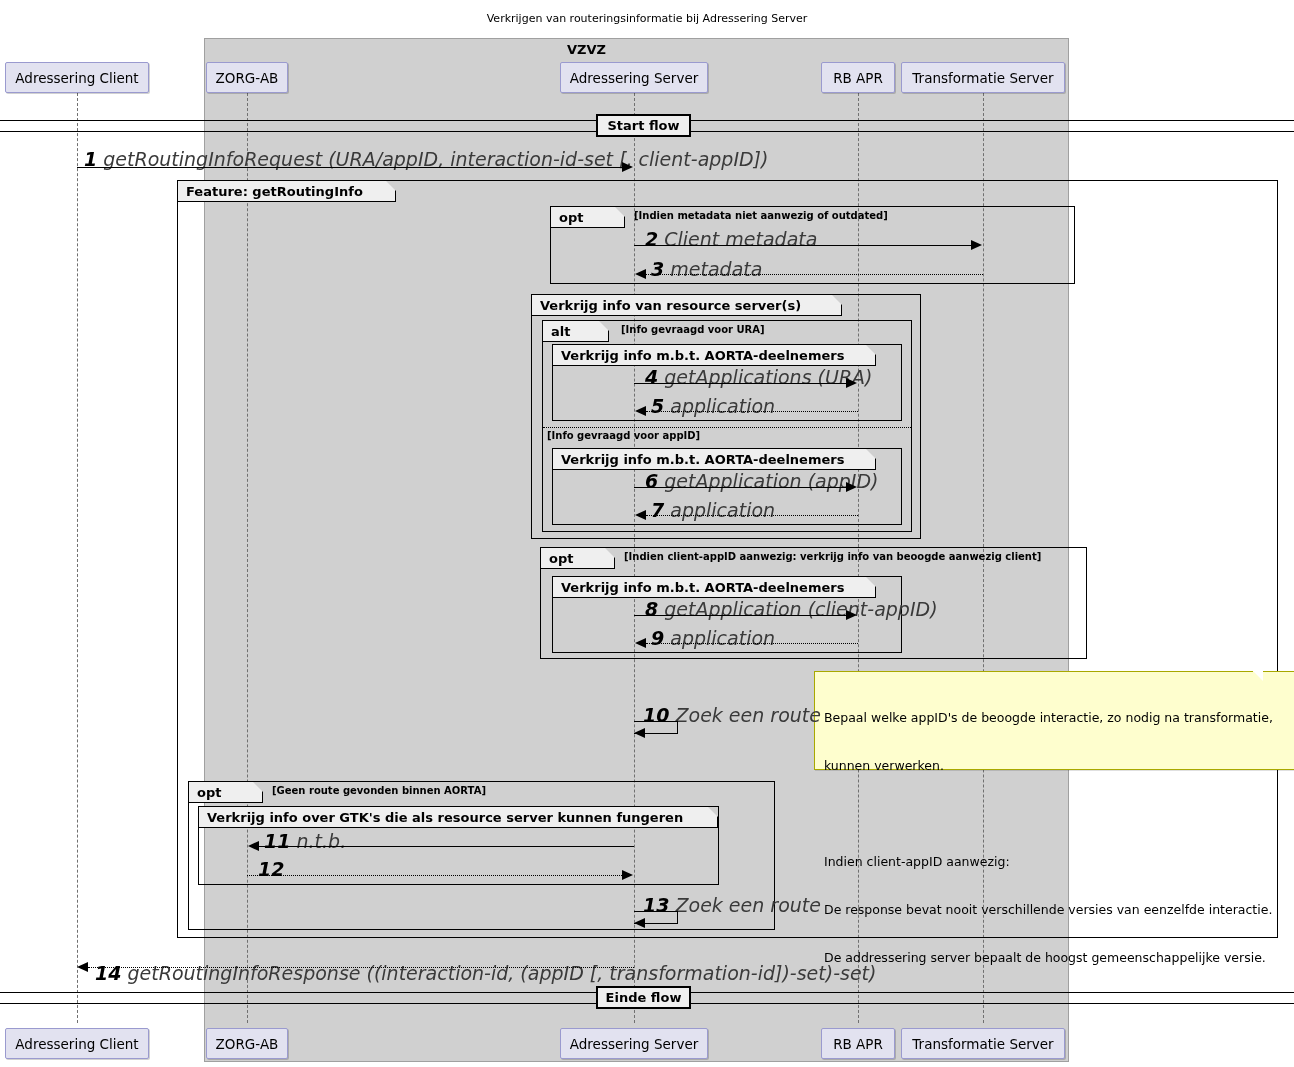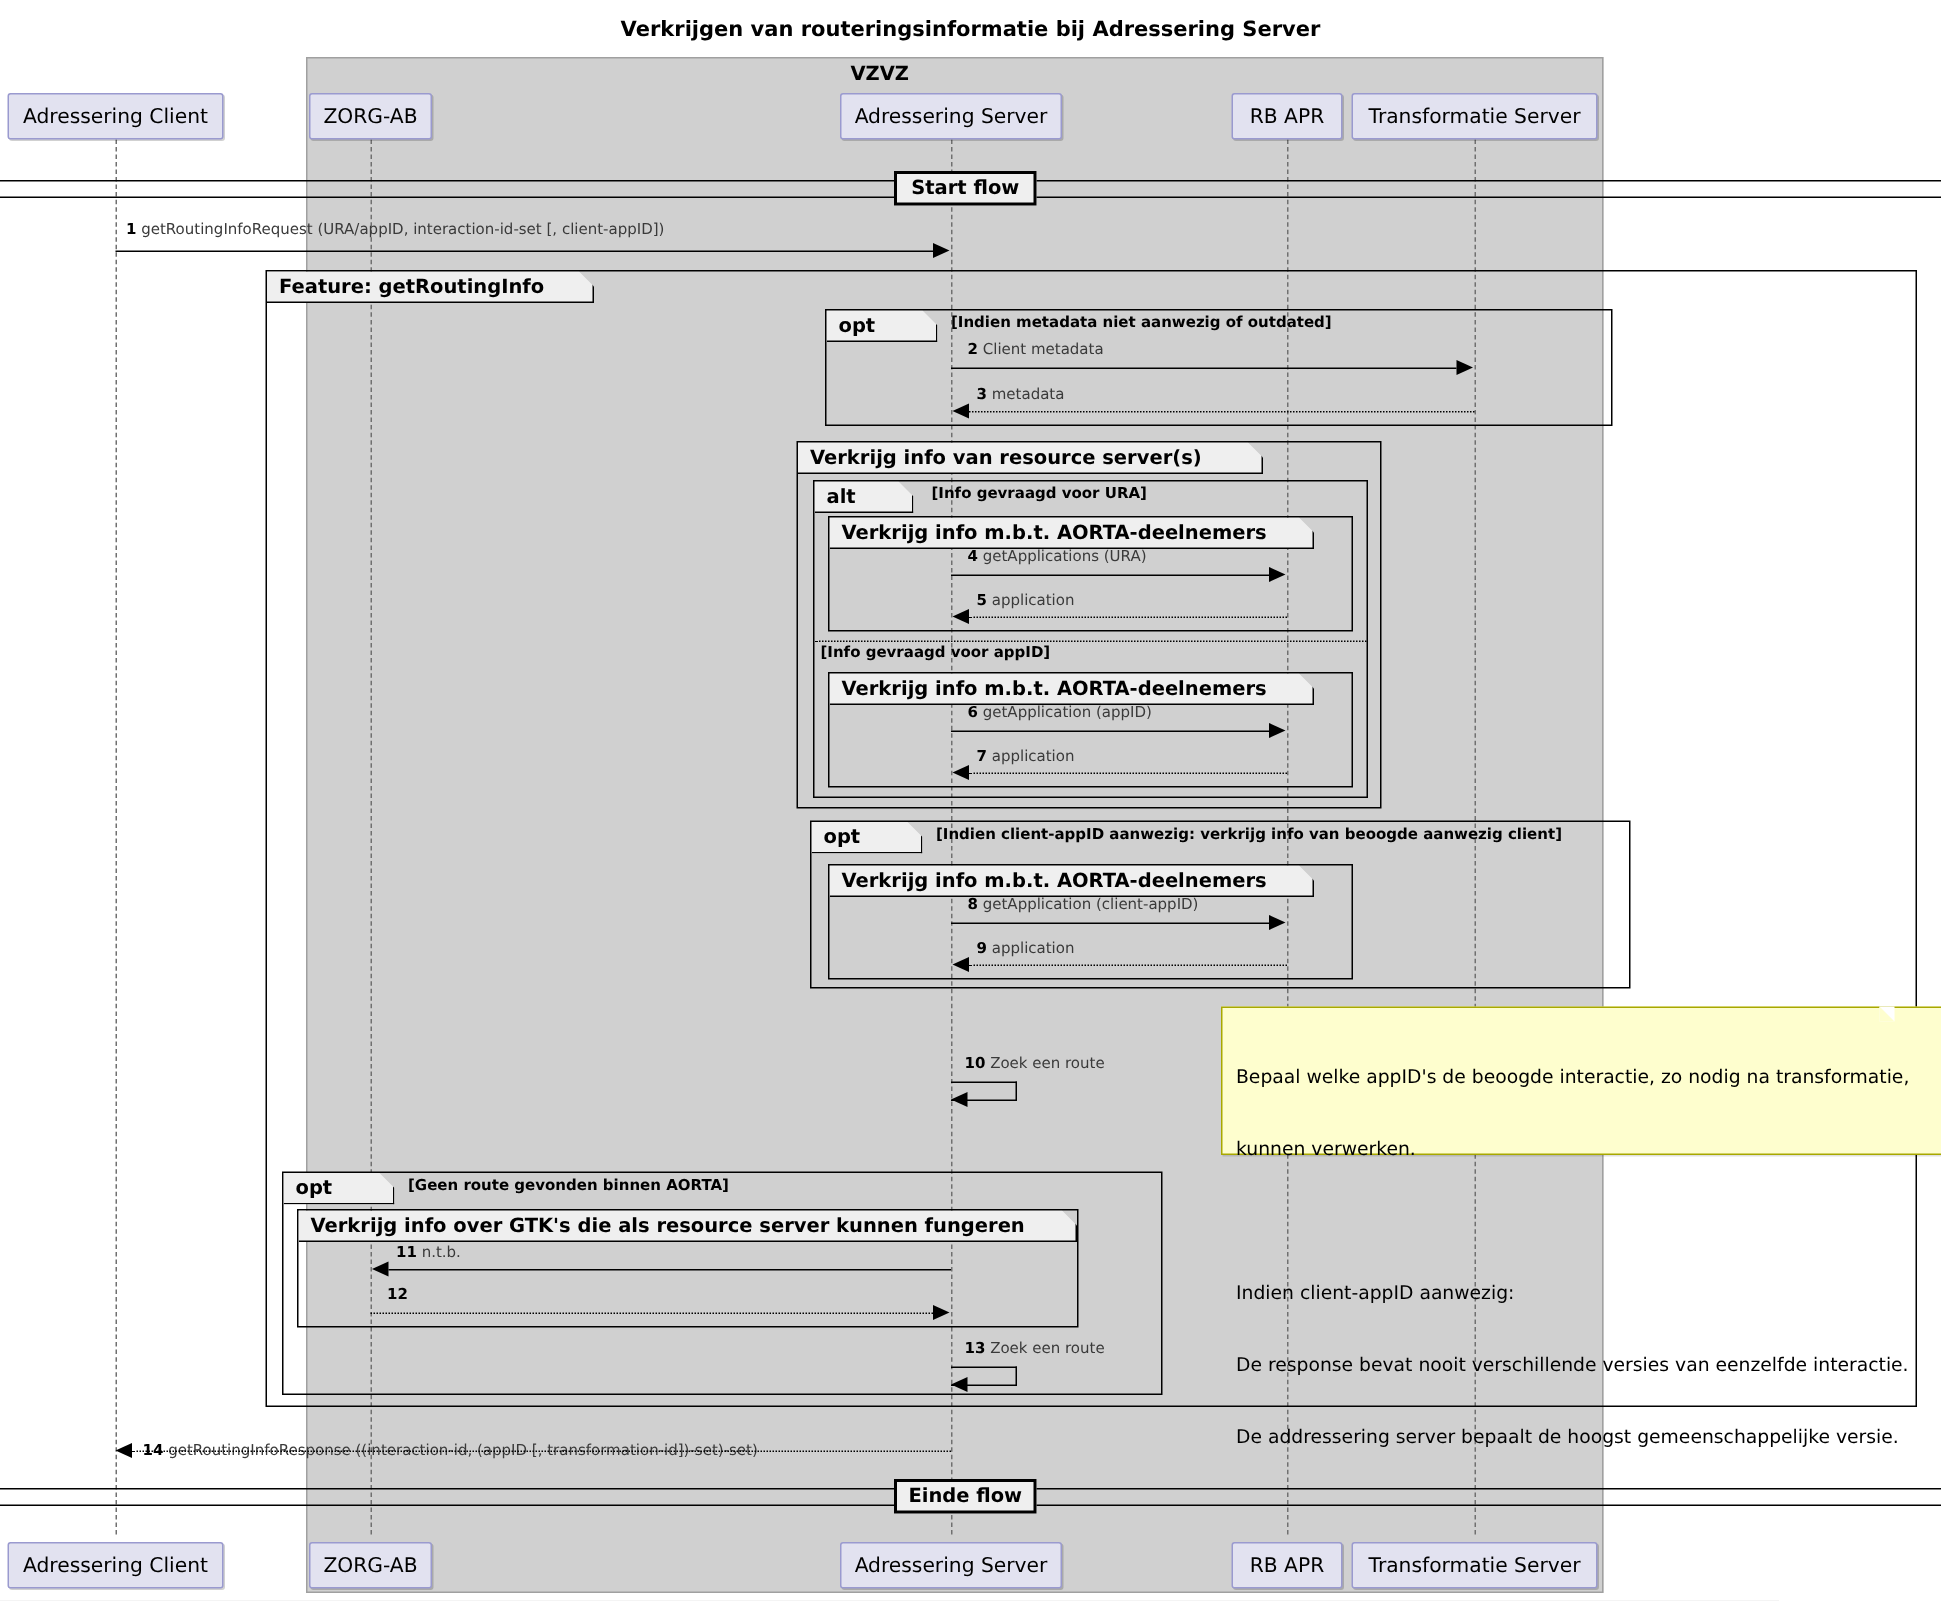--- a/index.html
+++ b/index.html
@@ -2,21 +2,21 @@
 <html><head>
 <meta charset="utf-8">
 <style>
   html,body{margin:0;padding:0;background:#fff;}
   body{width:1294px;height:1067px;position:relative;font-family:"DejaVu Sans","Liberation Sans",sans-serif;}
   #canvas{position:absolute;left:0;top:0;width:1294px;height:1067px;overflow:hidden;}
 
   
   .diagram-title{
     position:absolute;left:0;top:12px;width:1294px;text-align:center;
-    font-size:14px;font-weight:bold;color:#000;letter-spacing:0px;
+    font-size:11px;font-weight:normal;color:#000;letter-spacing:0px;
   }
 
   
   .group-box{
     position:absolute;background:#D0D0D0;border:1px solid #A0A0A0;
     box-sizing:border-box;
   }
   .group-label{
     position:absolute;text-align:center;font-size:13px;font-weight:bold;color:#000;
   }
@@ -57,21 +57,21 @@
     position:absolute;font-size:10px;font-weight:bold;color:#000;white-space:nowrap;
   }
   .alt-sep{
     position:absolute;height:0;border-top:1.5px dotted #000;
   }
 
   
   .msg-line{position:absolute;height:0;border-top:1.2px solid #000;}
   .msg-line.dotted{border-top:1.4px dotted #000;}
   .msg-label{
-    position:absolute;font-size:10px;color:#3a3a3a;white-space:nowrap;
+    position:absolute;font-size:19px;color:#3a3a3a;white-space:nowrap;font-style:italic;
   }
   .msg-label b{color:#000;font-weight:bold;}
   .arrow-r, .arrow-l{position:absolute;width:0;height:0;}
   .arrow-r{
     border-top:5px solid transparent;border-bottom:5px solid transparent;border-left:11px solid #000;
   }
   .arrow-l{
     border-top:5px solid transparent;border-bottom:5px solid transparent;border-right:11px solid #000;
   }
   .self-msg{

